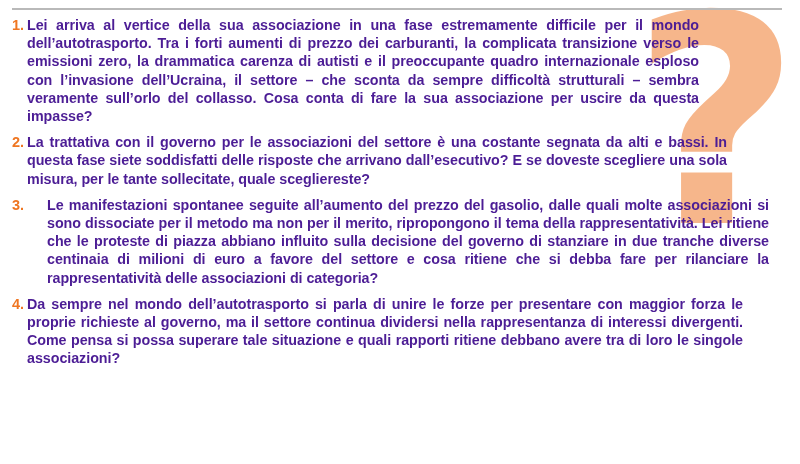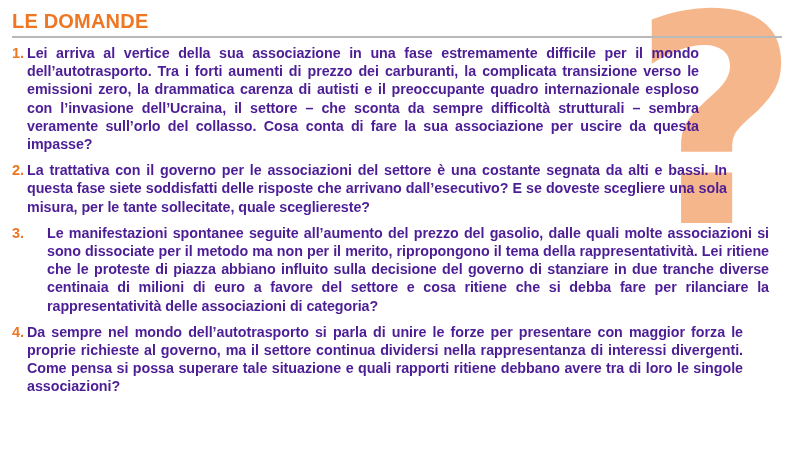--- a/index.html
+++ b/index.html
@@ -89,21 +89,20 @@
   .qtext.w4 { max-width: 716px; }
 </style>
 </head>
 <body>
 
 <div class="page">
 
   <div class="watermark">?</div>
 
   <div class="content">
-    <div class="title">LE DOMANDE</div>
     <div class="rule"></div>
 
     <ul class="qlist">
       <li class="qitem">
         <span class="qnum">1.</span>
         <span class="qtext w1">Lei arriva al vertice della sua associazione in una fase estremamente difficile per il mondo dell’autotrasporto. Tra i forti aumenti di prezzo dei carburanti, la complicata transizione verso le emissioni zero, la drammatica carenza di autisti e il preoccupante quadro internazionale esploso con l’invasione dell’Ucraina, il settore – che sconta da sempre difficoltà strutturali – sembra veramente sull’orlo del collasso. Cosa conta di fare la sua associazione per uscire da questa impasse?</span>
       </li>
       <li class="qitem">
         <span class="qnum">2.</span>
         <span class="qtext w2">La trattativa con il governo per le associazioni del settore è una costante segnata da alti e bassi. In questa fase siete soddisfatti delle risposte che arrivano dall’esecutivo? E se doveste scegliere una sola misura, per le tante sollecitate, quale scegliereste?</span>

